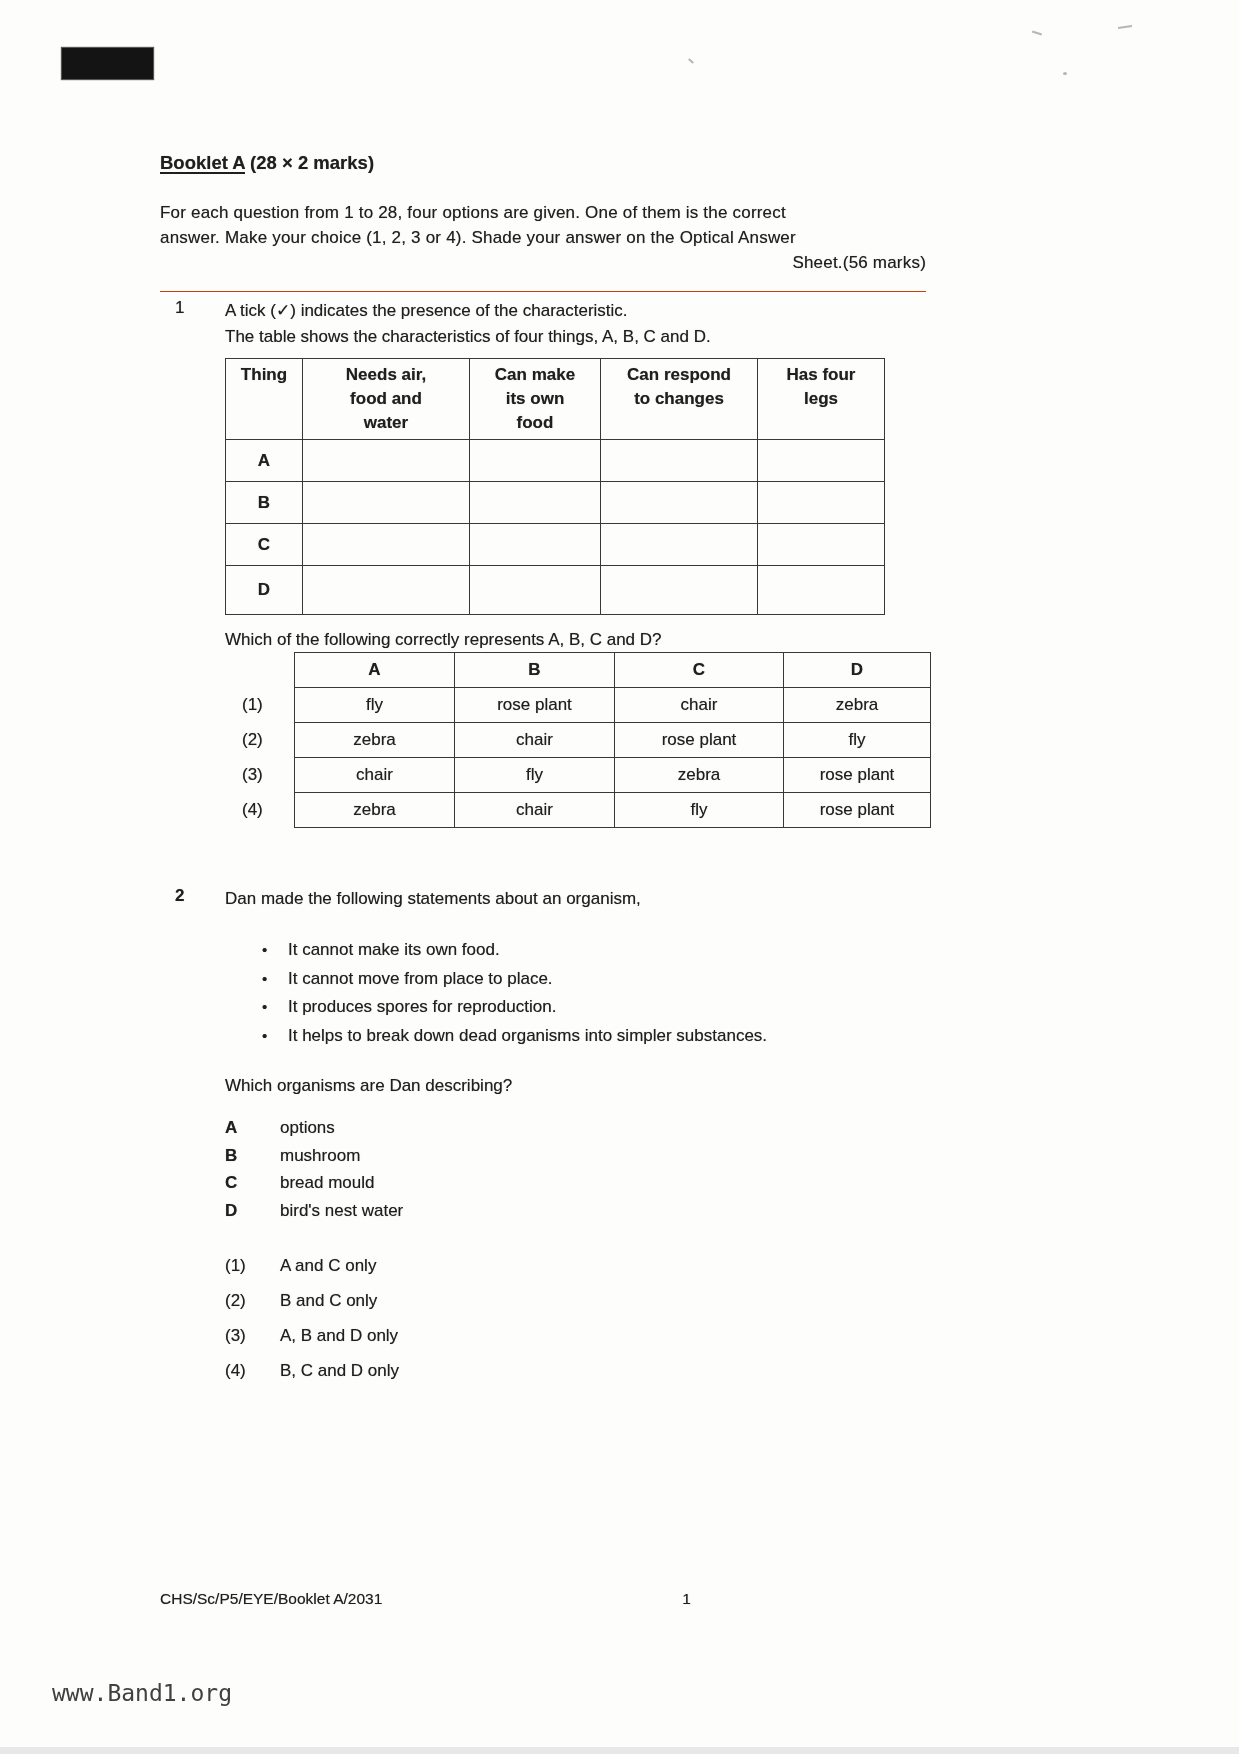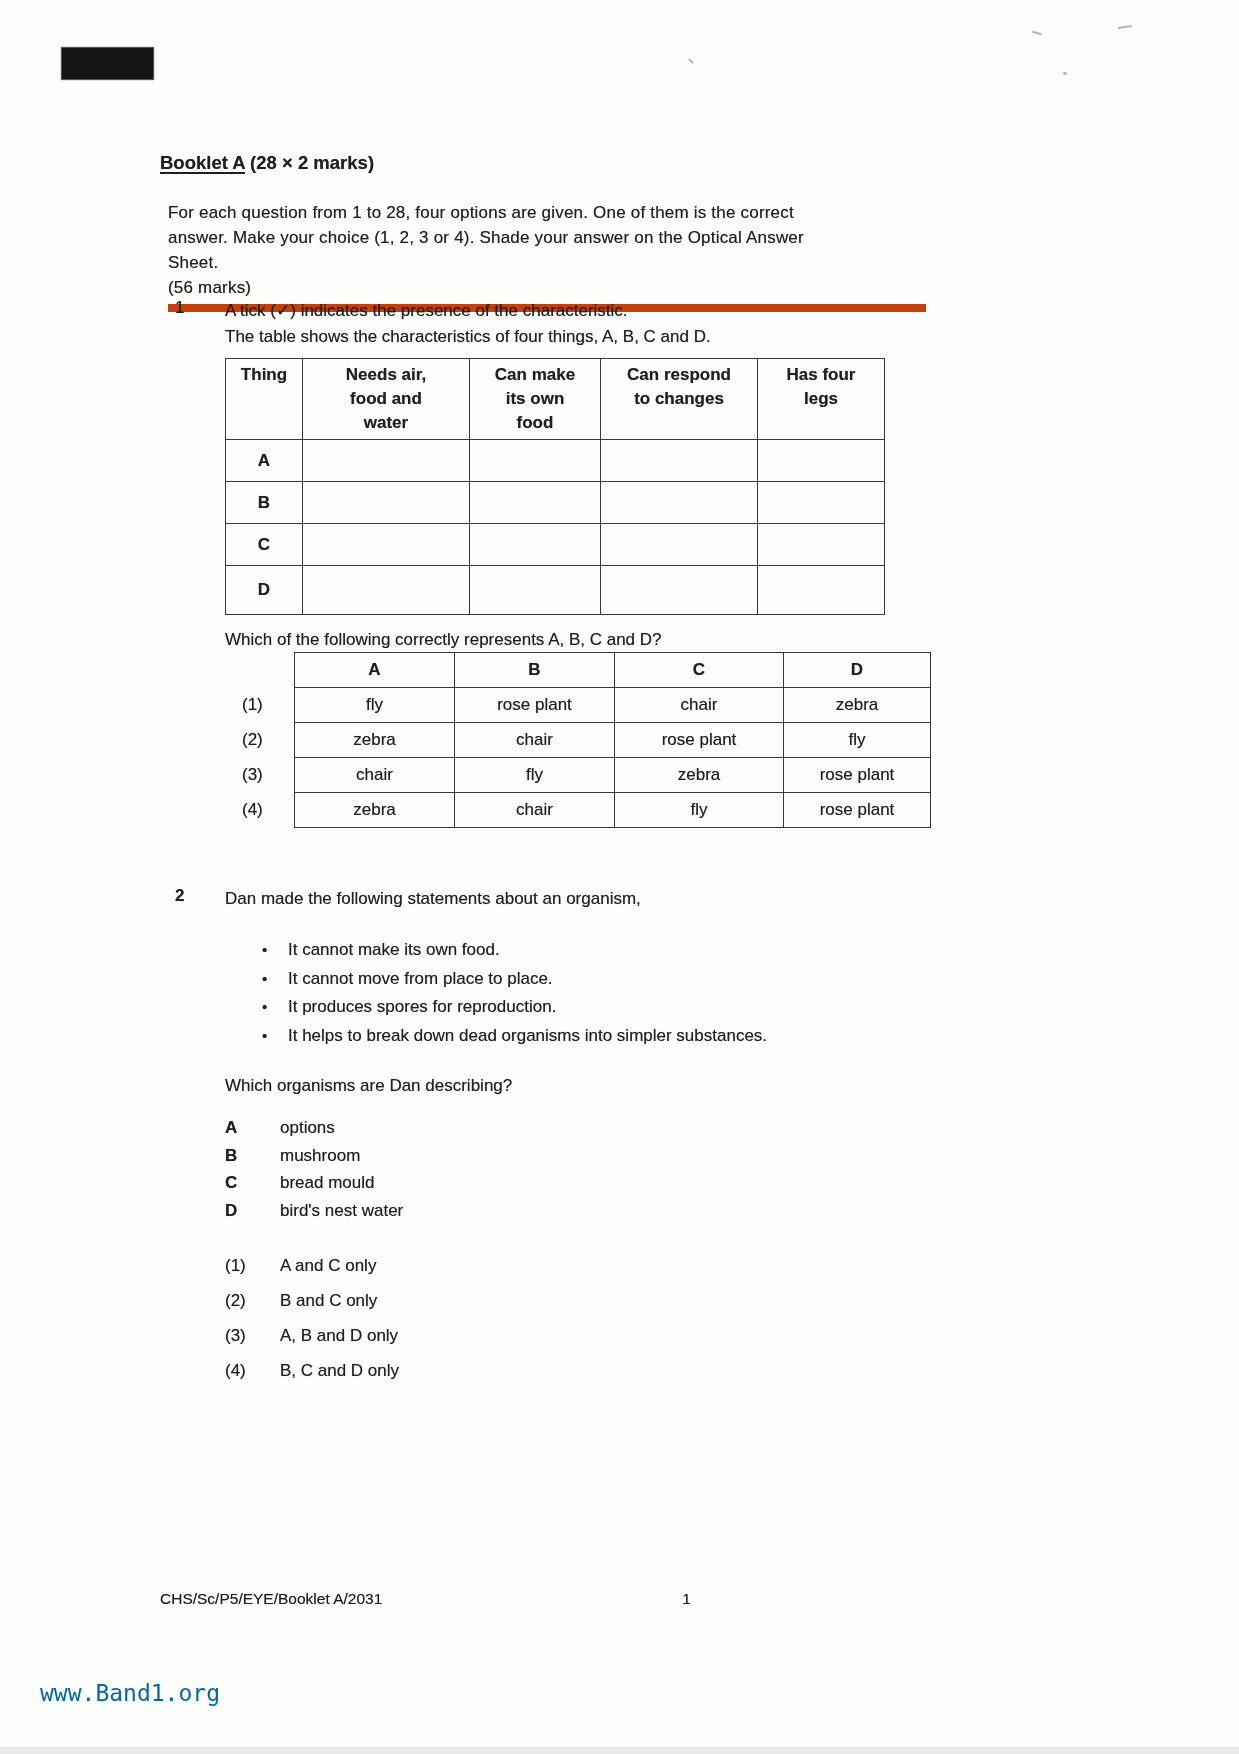--- a/index.html
+++ b/index.html
@@ -43,28 +43,26 @@
   }
   .booklet-title-line .underlined {
     text-decoration: underline;
     text-decoration-thickness: 2px;
     text-underline-offset: 3px;
   }
   .instructions {
     margin-top: 26px;
     line-height: 25px;
     letter-spacing: 0.2px;
-    border-bottom: 8px solid #c2410c;
-    padding-bottom: 4px;
-    margin-left: 8px;
+    border-bottom: 1px solid #c2410c;
+    padding-bottom: 16px;
   }
   .instructions .last-line {
     display: flex;
     justify-content: flex-end;
-    flex-direction: column;
   }
   
   .q-block { position: absolute; left: 160px; width: 790px; }
   .q-head { display: flex; }
   .q-num {
     width: 65px;
     flex: 0 0 65px;
     padding-left: 15px;
     box-sizing: border-box;
     font-weight: 600;
@@ -134,24 +132,24 @@
   .footer {
     position: absolute;
     left: 160px; top: 1590px;
     width: 766px;
     font-size: 15.5px;
     display: flex;
   }
   .footer .page-num { margin-left: 300px; }
   .watermark {
     position: absolute;
-    left: 40px; top: 1680px;
+    left: 52px; top: 1680px;
     font-family: "DejaVu Sans Mono", monospace;
     font-size: 23px;
-    color: #0369a1;
+    color: #404040;
     text-shadow: none;
   }
 </style>
 </head>
 <body>
 
 <div class="page">
 
   <div class="redaction"></div>
 

